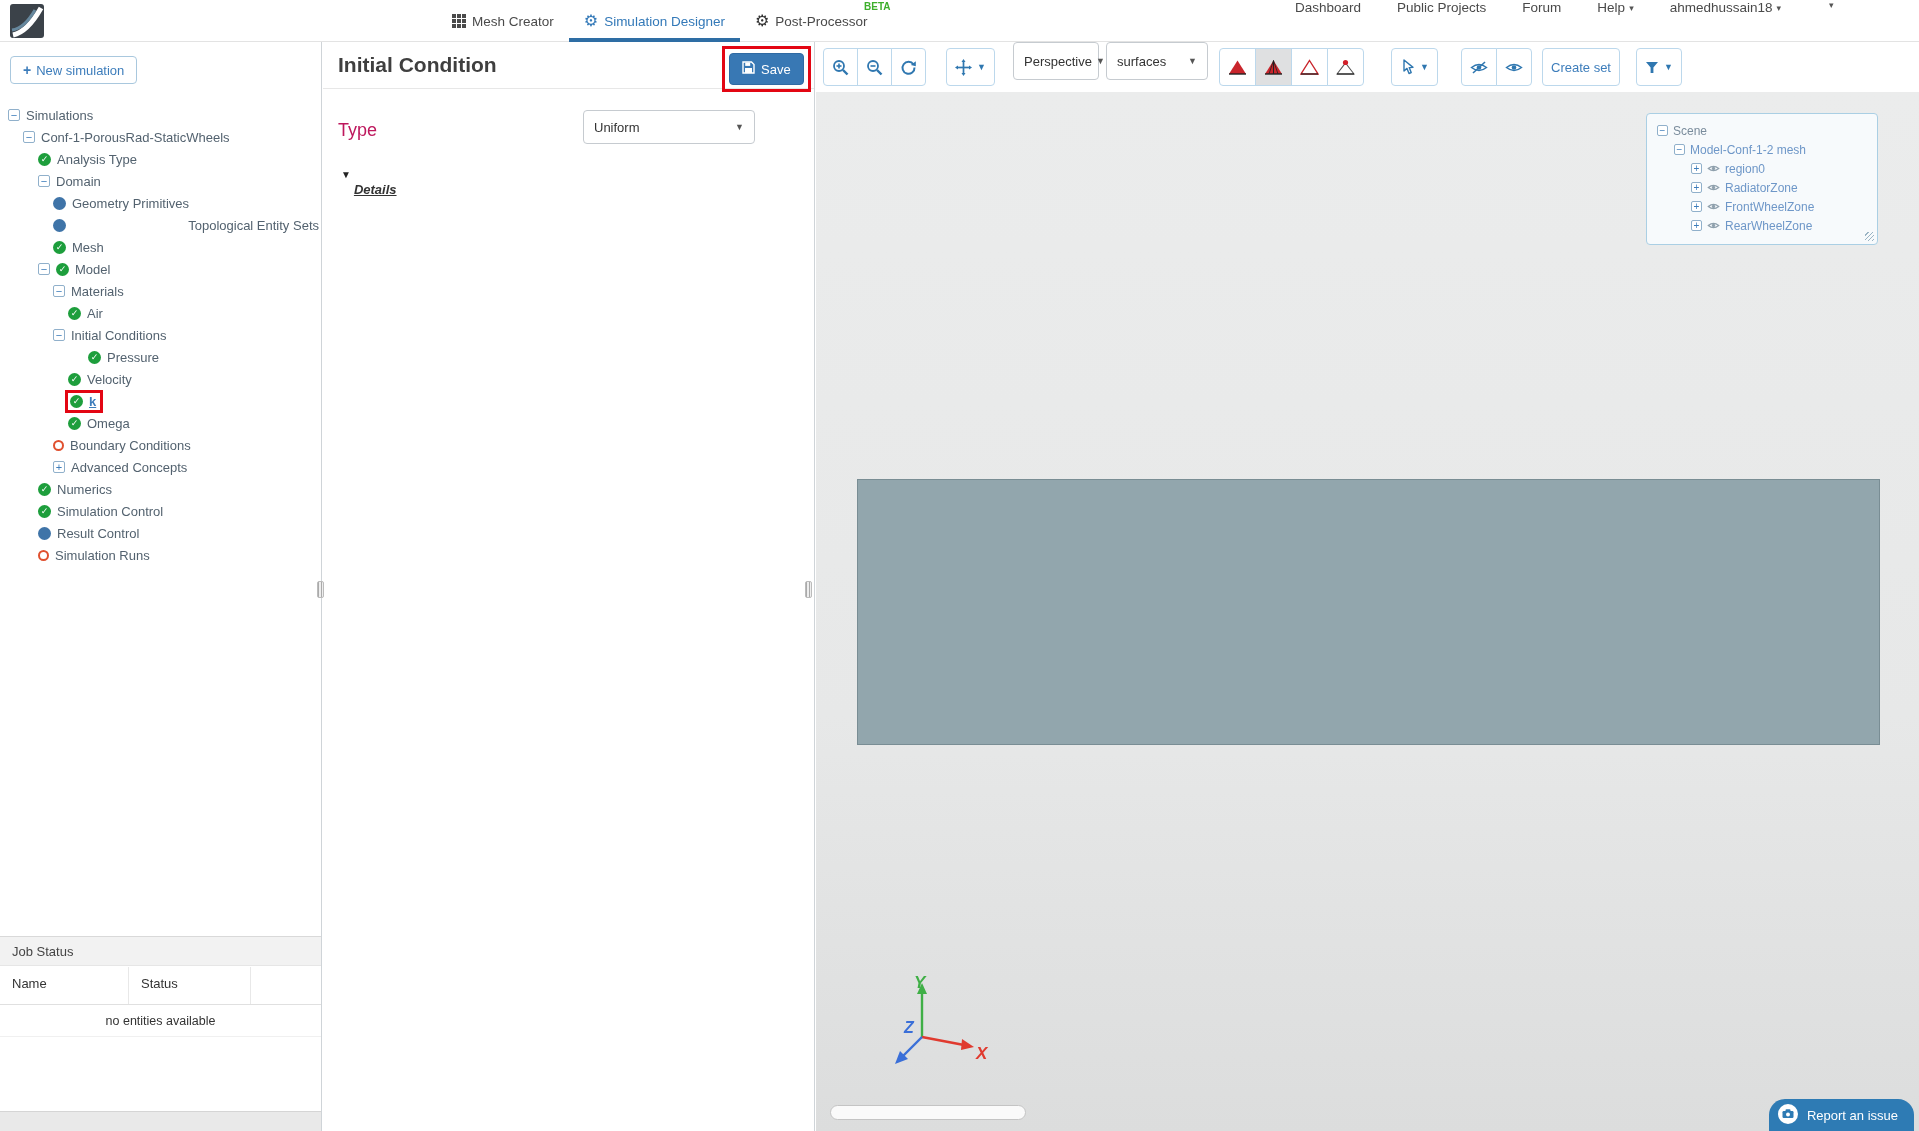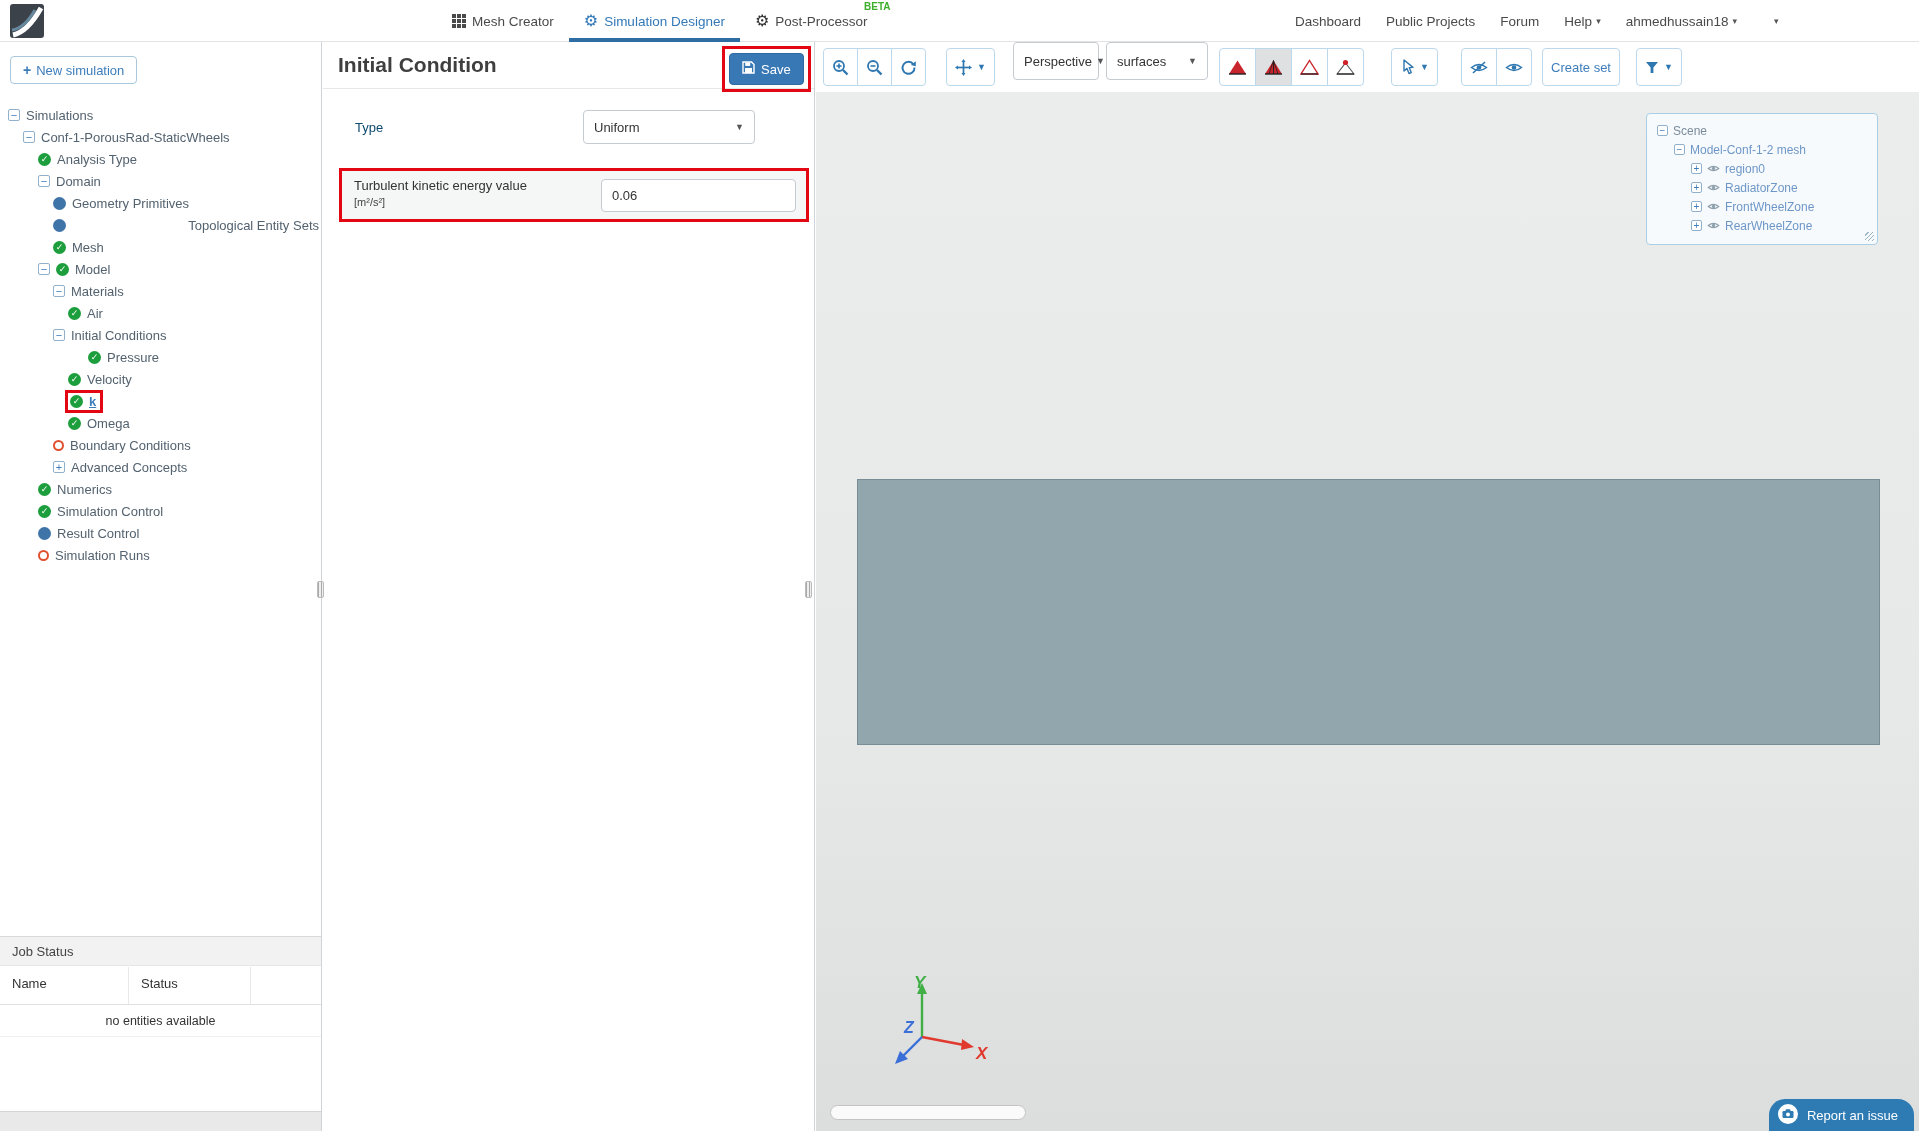--- a/index.html
+++ b/index.html
@@ -14,21 +14,21 @@
   .proj { position:absolute; left:120px; top:0; height:42px; display:flex; align-items:center; gap:7px; }
   .proj-title { font-size:17px; color:#4a8ab8; letter-spacing:.1px; }
   .tabs { position:absolute; left:437px; top:0; height:42px; display:flex; }
   .tab { position:relative; display:flex; align-items:center; gap:6px; padding:0 15px;
     font-size:13.5px; color:#4a4a4a; cursor:pointer; height:42px; }
   .tab.active { color:#3379b8; }
   .tab.active::after { content:""; position:absolute; left:0; right:0; bottom:0; height:4px; background:#2e6da4; }
   .gear-glyph { font-size:16px; line-height:16px; }
   .tab.active .gear-glyph { color:#3379b8; }
   .beta { position:absolute; top:1px; right:-8px; font-size:10px; color:#3dae2b; font-weight:bold; }
-  .rightnav { position:absolute; left:1295px; top:0; height:42px; display:flex; align-items:center; gap:25px;
+  .rightnav { position:absolute; left:1295px; top:0; height:42px; display:flex; align-items:flex-start; gap:36px;
     font-size:13.5px; color:#4a4a4a; }
   .caret { font-size:9px; color:#555; margin-left:4px; }
   .nav-item { display:flex; align-items:center; cursor:pointer; }
   .grid-icon { display:inline-block; width:14px; height:14px;
     background:
       linear-gradient(#4a4a4a,#4a4a4a), linear-gradient(#4a4a4a,#4a4a4a), linear-gradient(#4a4a4a,#4a4a4a);
     background-size:14px 4px; background-position:0 0,0 5px,0 10px; background-repeat:no-repeat;
     -webkit-mask:repeating-linear-gradient(90deg,#000 0 4px,transparent 4px 5px);
             mask:repeating-linear-gradient(90deg,#000 0 4px,transparent 4px 5px); }
 
@@ -71,21 +71,21 @@
     border:1px solid #bbb; border-radius:2px; z-index:60; cursor:col-resize; }
 
   
   .panel { position:absolute; left:323px; top:42px; width:492px; bottom:0; background:#fff;
     border-right:1px solid #cfd4d8; }
   .panel-title { position:absolute; left:15px; top:11px; font-size:21px; color:#3f3f3f; }
   .panel-divider { position:absolute; left:0; right:0; top:46px; border-top:1px solid #e7e7e7; }
   .save-annot { position:absolute; left:399px; top:4px; border:3px solid #e30613; padding:4px; }
   .save-btn { background:#3878b4; border:1px solid #2f6aa3; color:#fff; border-radius:4px;
     font-size:13px; height:32px; padding:0 12px; display:flex; align-items:center; gap:6px; cursor:pointer; }
-  .type-label { position:absolute; left:32px; top:78px; font-size:13px; color:#0c4a6e; }
+  .type-label { position:absolute; left:15px; top:78px; font-size:18px; color:#be185d; }
   .ui-select { border:1px solid #c6cbd0; border-radius:4px; background:#fff; height:34px;
     display:flex; align-items:center; justify-content:space-between; padding:0 10px;
     font-size:13px; color:#333; cursor:pointer; }
   .type-select { position:absolute; left:260px; top:68px; width:172px;justify-content:space-between; }
   .details-head { position:absolute; left:18px; top:110px; font-size:13px; color:#333; display:flex; align-items:center; gap:3px; }
   .details-head .tri { font-size:10px; color:#222; }
   .details-head .dlabel { font-style:italic; font-weight:bold; text-decoration:underline;margin-top:30px; }
   .details-annot { position:absolute; left:16px; top:126px; width:470px; height:54px; border:3px solid #e30613; }
   .details-row { position:relative; width:100%; height:100%; background:#f5f6f6; }
   .field-label { position:absolute; left:12px; top:7px; font-size:13px; color:#333; }
@@ -304,27 +304,20 @@
     <div class="ui-select type-select">
       <span>Uniform</span>
       <span class="caret">▼</span>
     </div>
 
     <div class="details-head">
       <span class="tri">▼</span>
       <span class="dlabel">Details</span>
     </div>
 
-    <div class="details-annot">
-      <div class="details-row">
-        <div class="field-label">Turbulent kinetic energy value</div>
-        <div class="field-unit">[m²/s²]</div>
-        <input class="field-input" value="0.06" style="">
-      </div>
-    </div>
   </section>
 
   <section class="viewport">
     <div class="vtoolbar">
 
       <div class="tb" style="left:7px">
         <div class="tbtn">
           <svg width="17" height="17" viewBox="0 0 17 17">
               <circle cx="7" cy="7" r="5" fill="none" stroke="#2f77b0" stroke-width="1.8"></circle>
               <line x1="11" y1="11" x2="15.5" y2="15.5" stroke="#2f77b0" stroke-width="2.4"></line>

